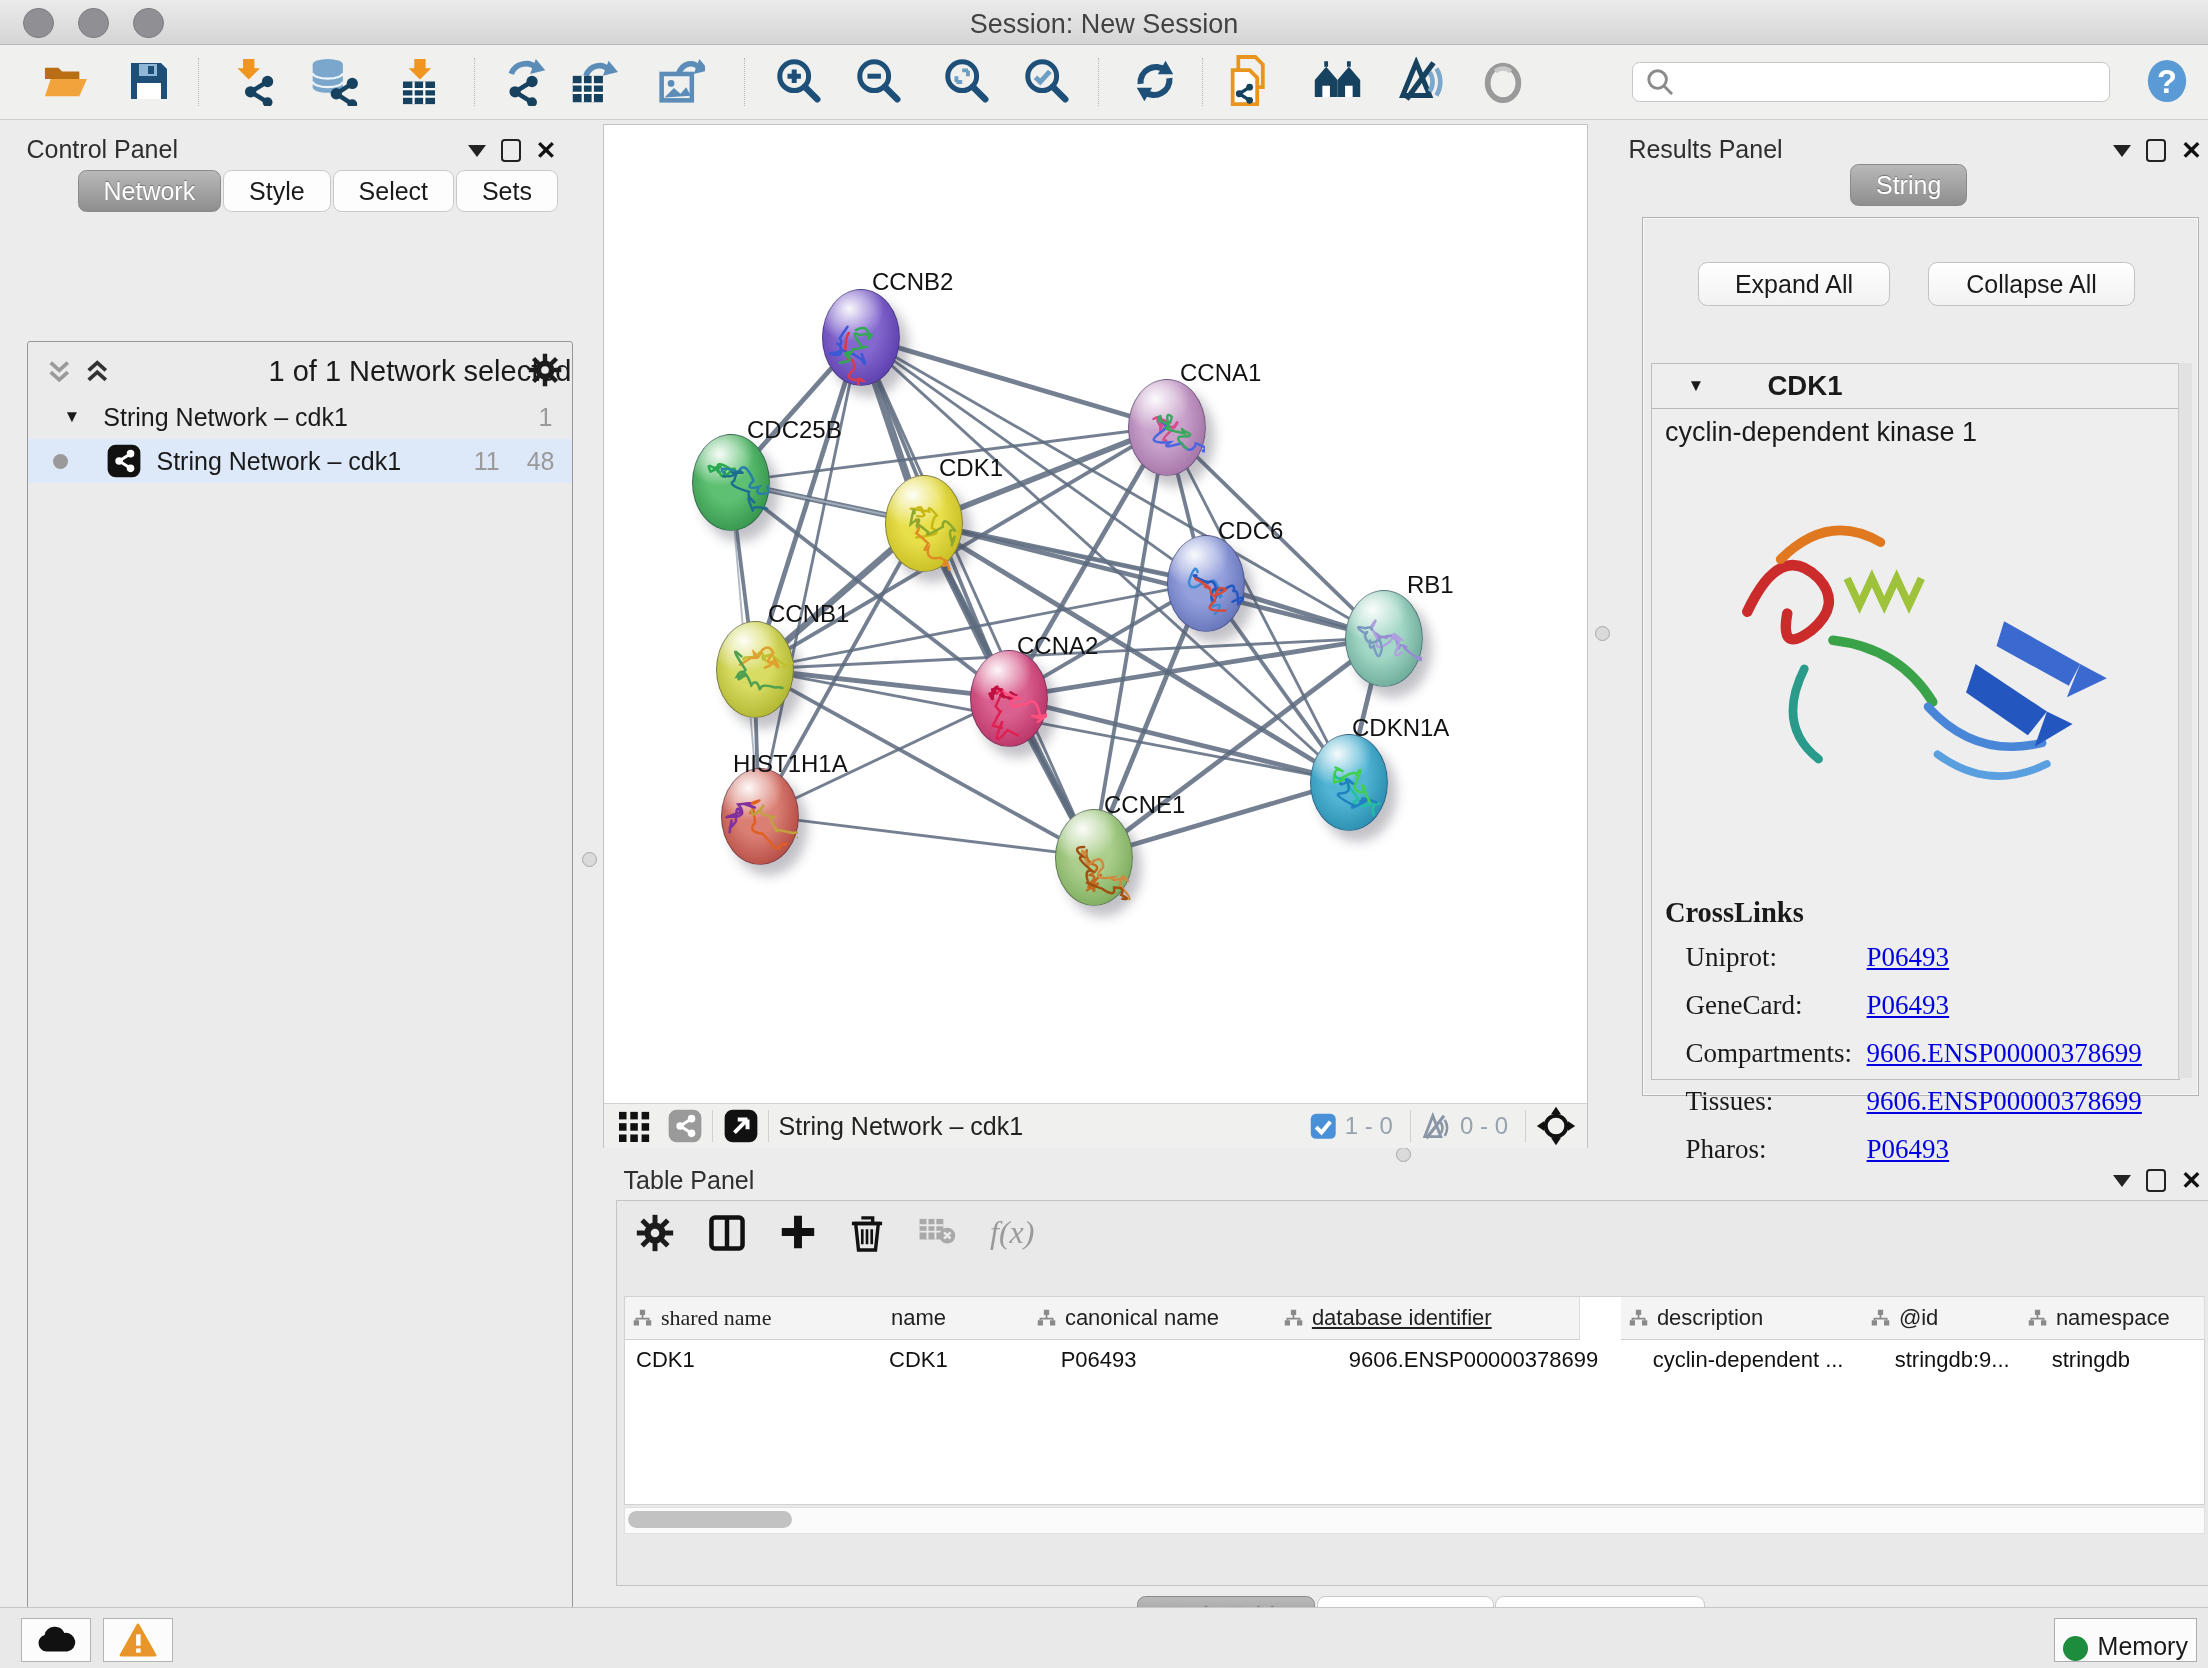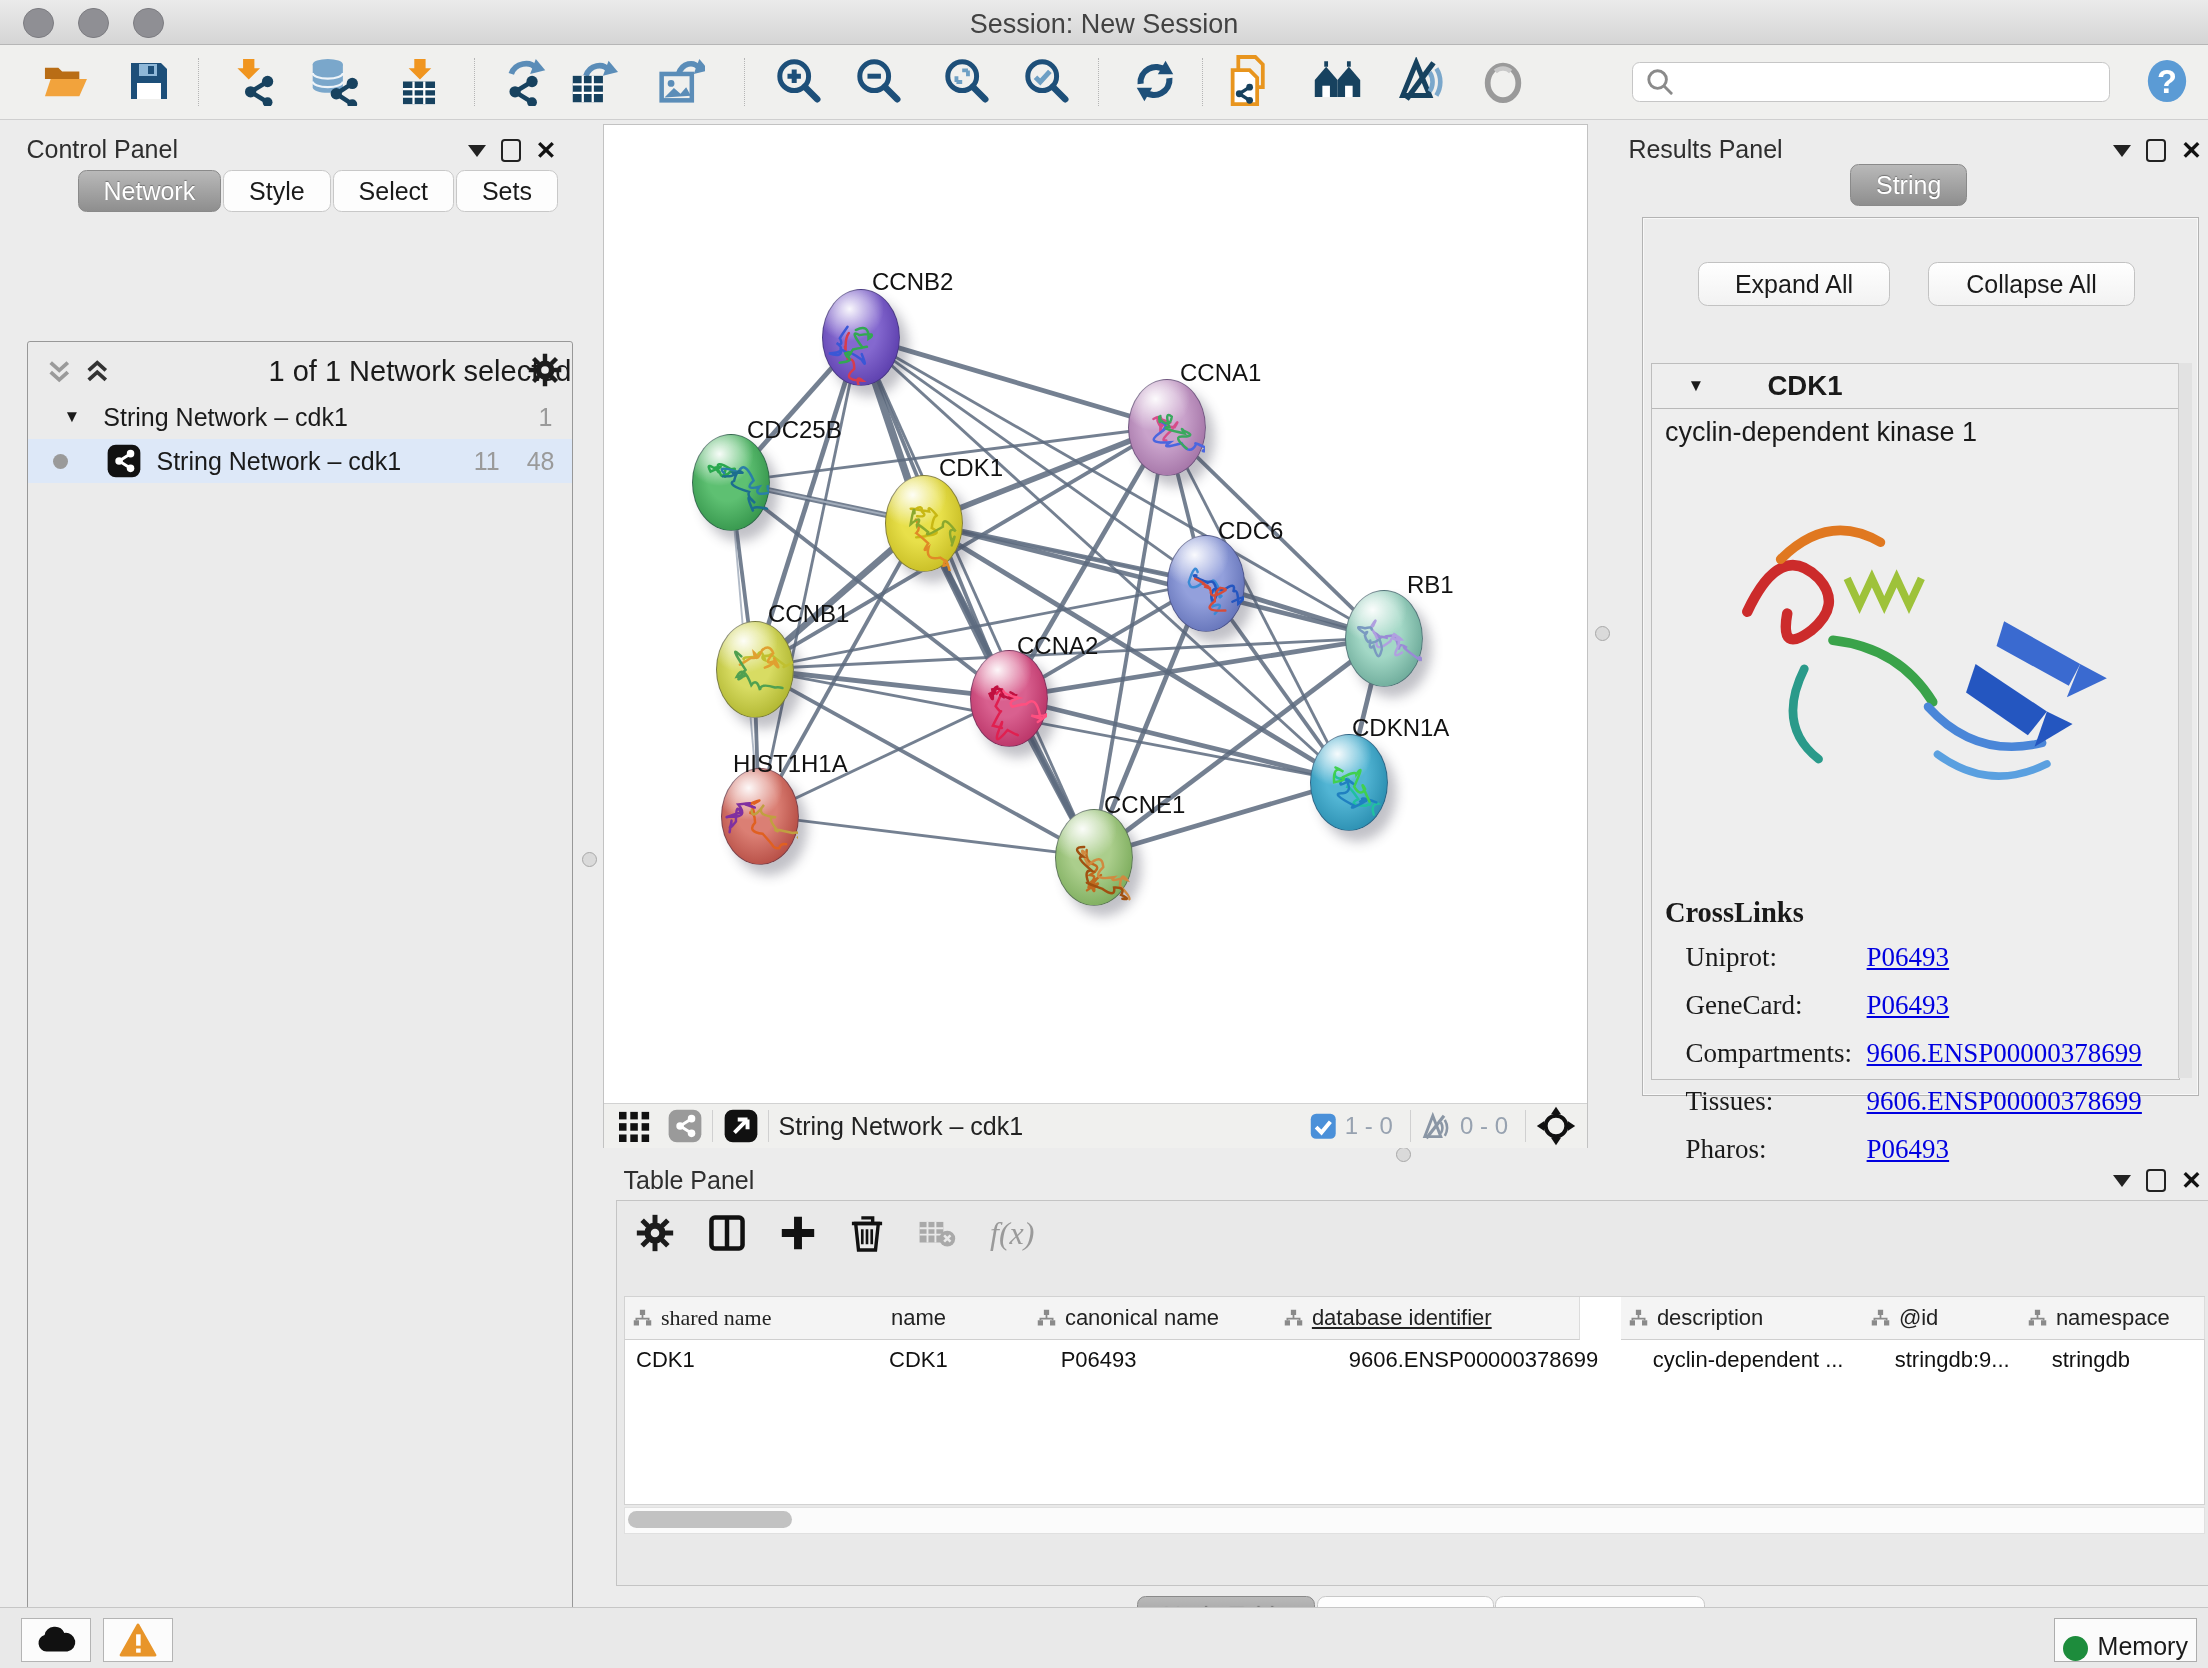--- a/index.html
+++ b/index.html
@@ -539,21 +539,21 @@
   <div id="tp" class="abs">
     <div class="abs panel-title" style="left:7.6px;top:7.6px">Table Panel</div>
     <div class="abs winbtns" style="left:1497px;top:11.4px">
       <div class="wb-float"></div>
       <div class="wb-max"></div>
       <div class="wb-close">✕</div>
     </div>
 
     <div id="tp-inner" class="abs">
 
-      <div class="abs" style="left:19px;top:13.3px;display:flex;gap:34px;align-items:center">
+      <div class="abs" style="left:19px;top:13.3px;display:flex;gap:34px;align-items:flex-start">
         <svg width="38" height="38" viewBox="0 0 23 23">
           <g fill="#1c1c1c">
             <circle cx="11.5" cy="11.5" r="6.4"></circle>
             <rect x="10" y="0.5" width="3" height="5"></rect>
               <rect x="10" y="17.5" width="3" height="5"></rect>
             <rect x="0.5" y="10" width="5" height="3"></rect>
               <rect x="17.5" y="10" width="5" height="3"></rect>
             <rect x="10" y="0.5" width="3" height="5" transform="rotate(45 11.5 11.5)"></rect>
             <rect x="10" y="17.5" width="3" height="5" transform="rotate(45 11.5 11.5)"></rect>
             <rect x="0.5" y="10" width="5" height="3" transform="rotate(45 11.5 11.5)"></rect>

